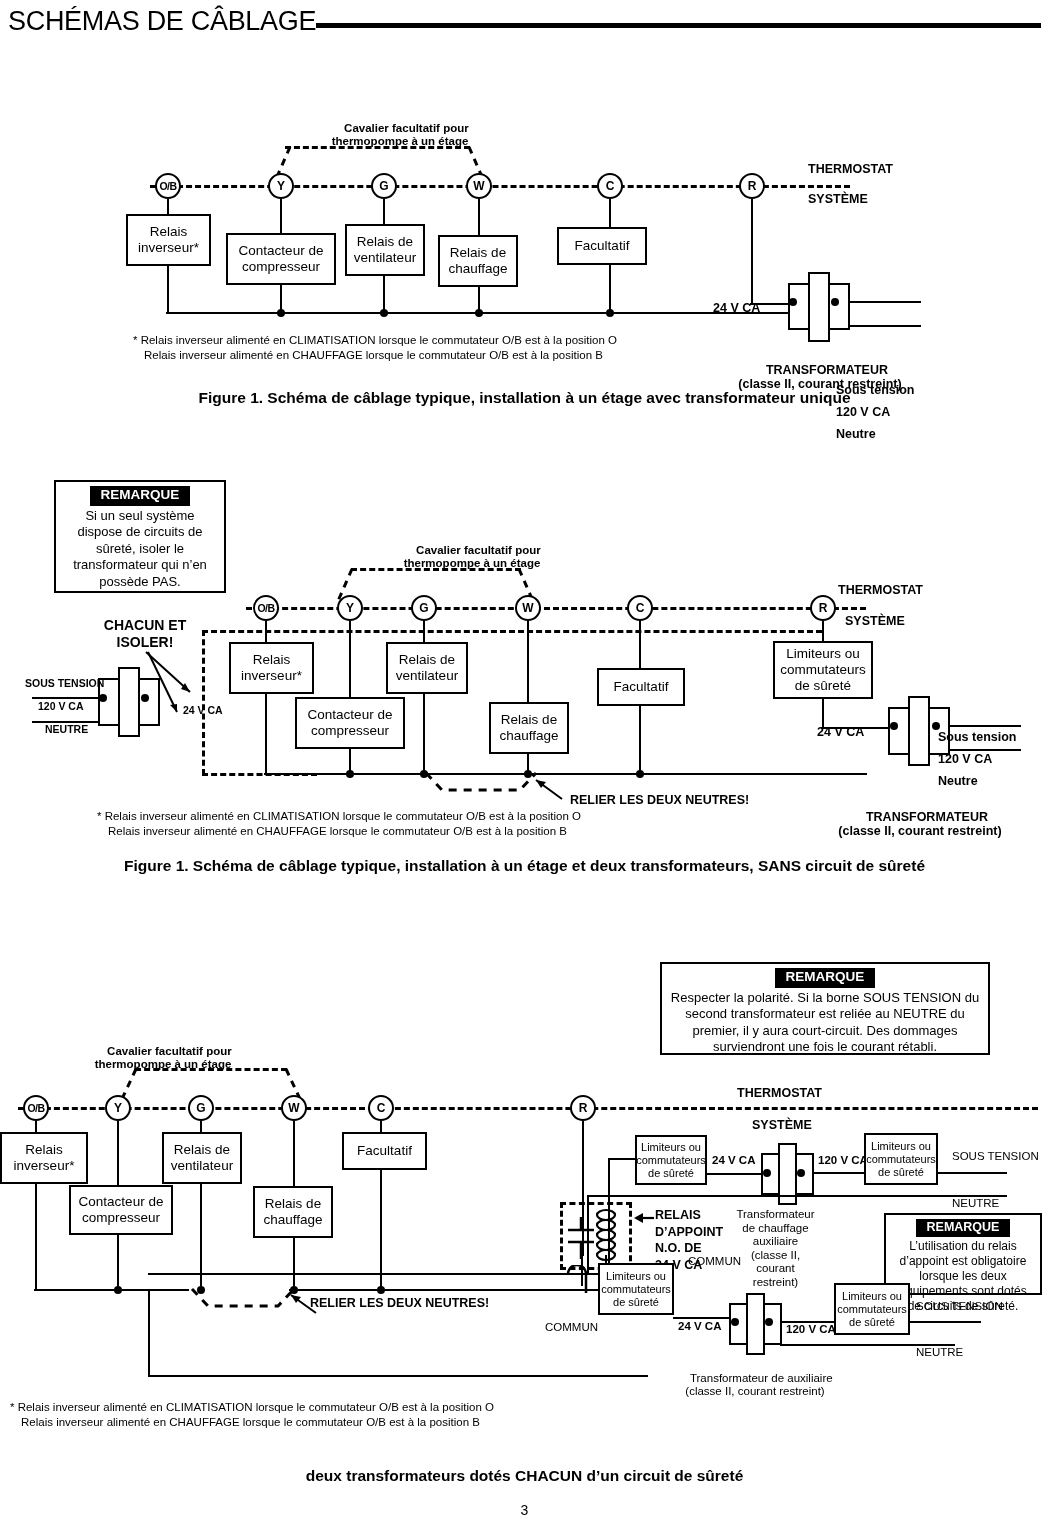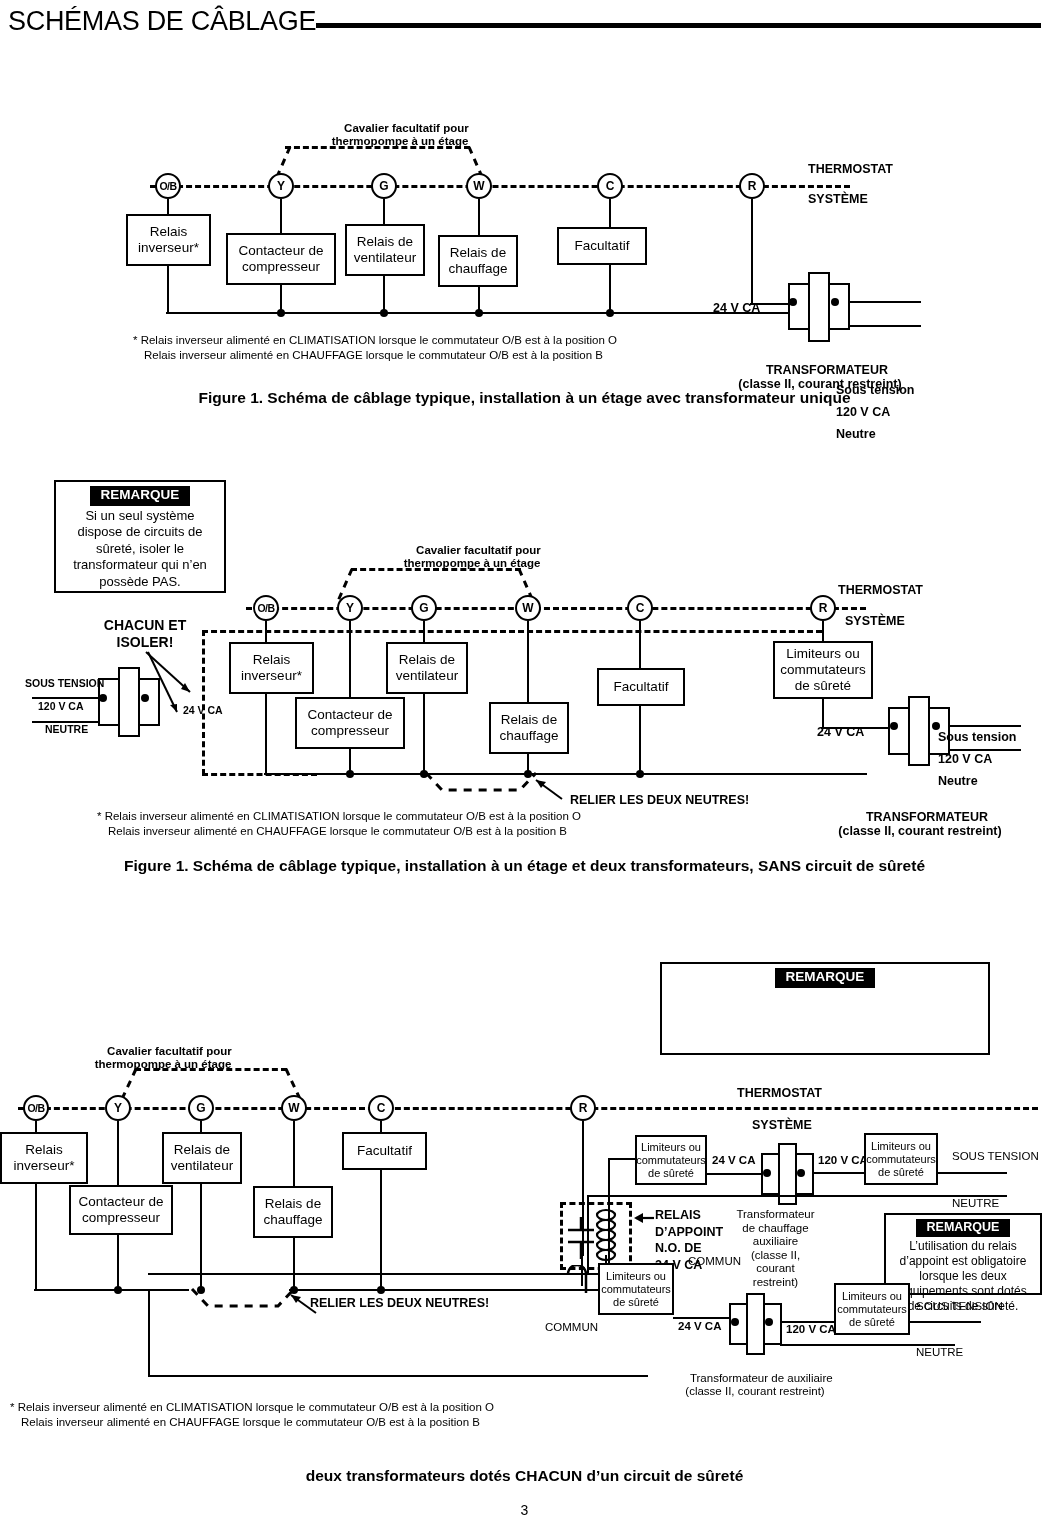--- a/index.html
+++ b/index.html
@@ -245,20 +245,21 @@
   <div class="abs t11" style="left:97px;top:340px;">* Relais inverseur alimenté en CLIMATISATION lorsque le commutateur O/B est à la position O</div>
   <div class="abs t11" style="left:108px;top:355px;">Relais inverseur alimenté en CHAUFFAGE lorsque le commutateur O/B est à la position B</div>
 </div>
 
 <div class="abs figcap" style="top:856px;">Figure 1. Schéma de câblage typique, installation à un étage et deux transformateurs, SANS circuit de sûreté</div>
 
 <div class="abs" style="left:0;top:955px;width:1049px;height:475px;">
 
   <div class="abs note" style="left:660px;top:7px;width:330px;height:93px;">
     <span class="hdr">REMARQUE</span>
+    <p>Respecter la polarité. Si la borne SOUS TENSION du second transformateur est reliée au NEUTRE du premier, il y aura court-circuit. Des dommages surviendront une fois le courant rétabli.</p>
   </div>
 
   <div class="abs tb11 ctr" style="left:18px;top:76px;width:290px;">
     <span>Cavalier facultatif pour</span><br><span>thermopompe à un étage</span>
   </div>
   <div class="abs dashh" style="left:135px;top:113px;width:152px;"></div>
   <div class="abs" style="left:117px;top:113px;">
       <svg width="22" height="35" style="display:block">
         <line x1="19" y1="1" x2="4" y2="33" stroke="#000" stroke-width="3" stroke-dasharray="7,6"></line>
       </svg>

